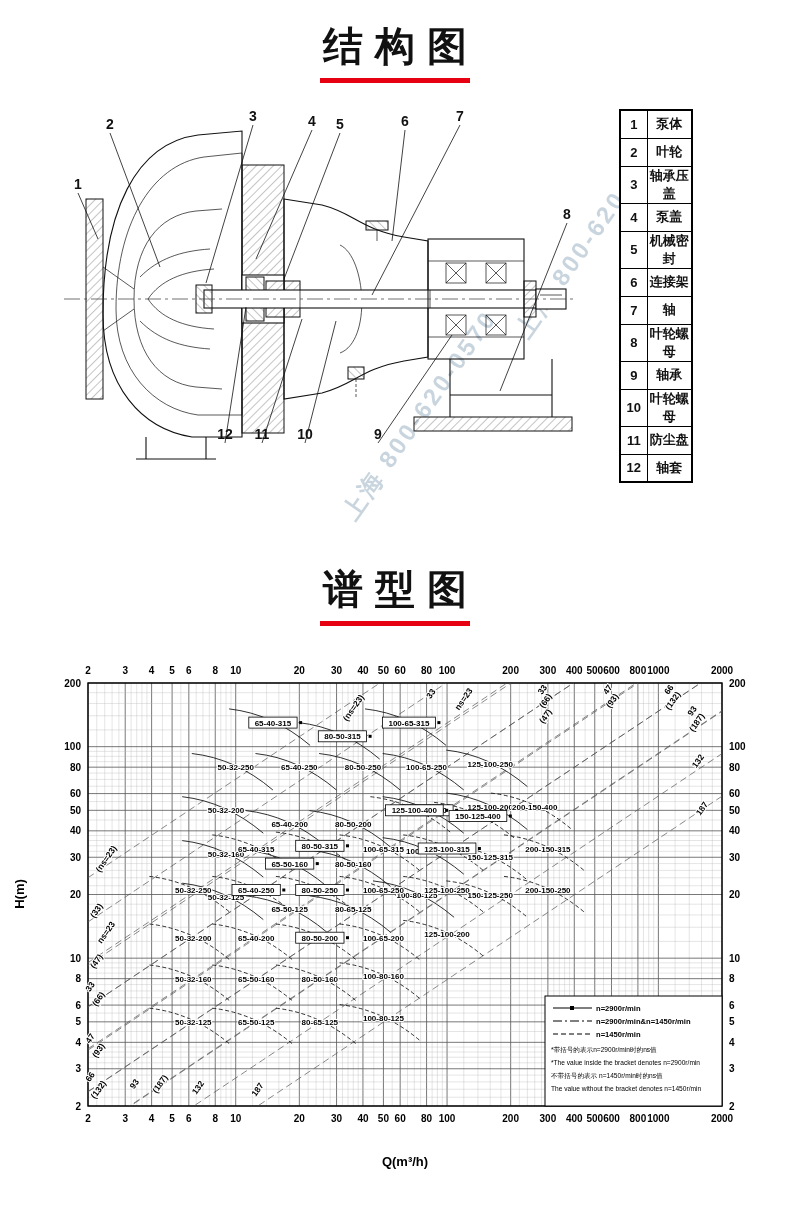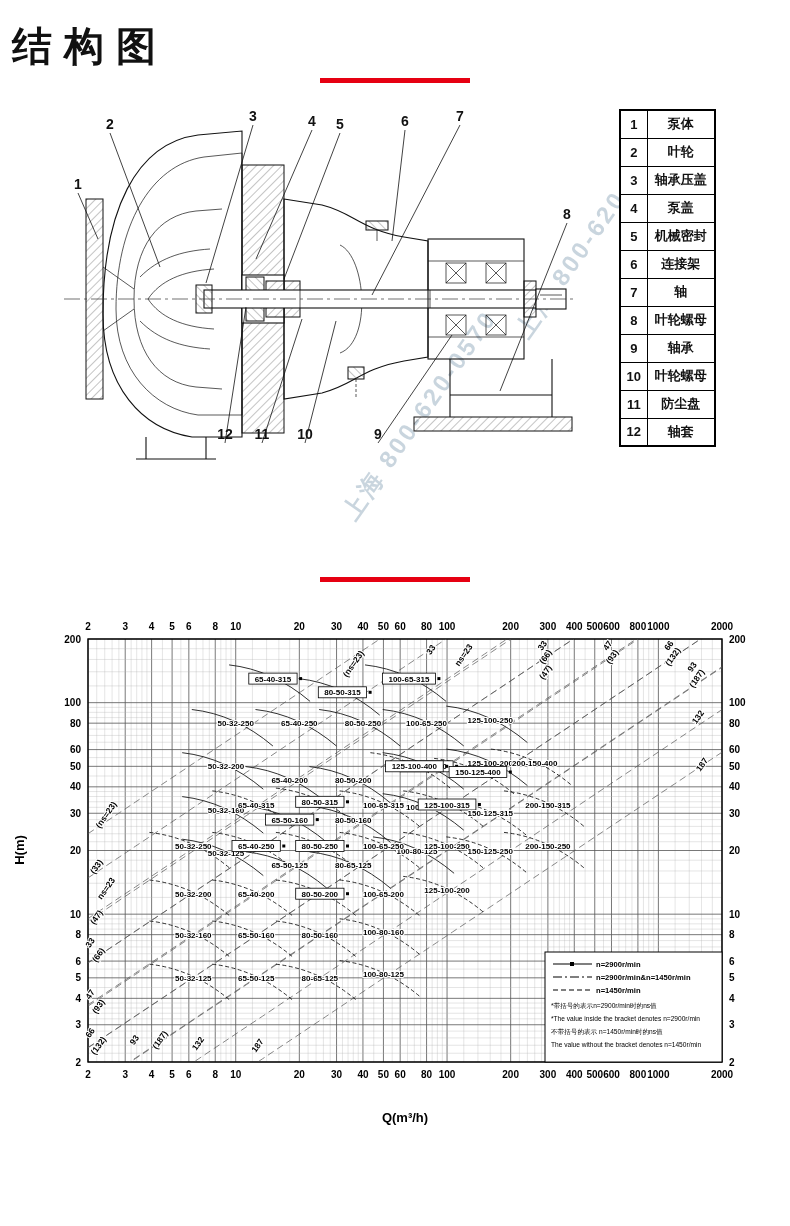--- a/index.html
+++ b/index.html
@@ -1,26 +1,26 @@
 <!DOCTYPE html>
 <html><head>
 <meta charset="utf-8">
 <style>
   *{box-sizing:border-box}
   html,body{margin:0;padding:0}
   body{width:790px;height:1226px;background:#fff;font-family:"Liberation Sans","DejaVu Sans",sans-serif;color:#111;overflow:hidden}
-  .title-block{padding-top:24px;}
+  .title-block{padding-top:24px;text-align:center}
   .section-title{font-size:40px;font-weight:700;letter-spacing:12px;text-indent:12px;line-height:1.1}
   .red-bar{width:150px;height:5px;margin:10px auto 0;background:#e60012}
   #structure-wrap{position:relative;width:790px;height:430px;margin-top:16px}
   #structure-svg{position:absolute;left:0;top:0;width:790px;height:430px}
   #parts-table{position:absolute;left:619px;top:10px;border-collapse:collapse;border:2px solid #000;background:#fff}
   #parts-table td{border:1px solid #000;font-size:13px;font-weight:700;text-align:center;padding:0;height:28px}
   #parts-table td.cell-no{width:27px}
-  #parts-table td.cell-name{width:68px}
+  #parts-table td.cell-name{width:45px}
   .wm{position:absolute;transform:rotate(-55deg);color:rgba(120,150,172,.40);font-size:24px;letter-spacing:3px;pointer-events:none;white-space:nowrap;font-weight:700}
   #chart-wrap{margin-top:2px}
   #chart-svg{display:block;width:790px;height:550px}
   svg text{font-family:"Liberation Sans","DejaVu Sans",sans-serif}
   .tick{font-size:10px;font-weight:700}
   .axis-title{font-size:13px;font-weight:700}
   .gmin{stroke:#b3b3b3;stroke-width:.35}
   .gmaj{stroke:#555;stroke-width:.8}
   .nsline{fill:none;stroke:#555;stroke-width:.7;stroke-dasharray:7 4}
   .curve2900{fill:none;stroke:#1a1a1a;stroke-width:.9}
@@ -199,20 +199,21 @@
         </tr>
         <tr>
           <td class="cell-no">12</td>
           <td class="cell-name">轴套</td>
         </tr>
       </tbody>
   </table>
 </div>
 
 <div class="title-block" style="padding-top:38px">
+  <div class="section-title">谱型图</div>
   <div class="red-bar" style="background: rgb(230, 0, 18);"></div>
 </div>
 
 <div id="chart-wrap">
   <svg id="chart-svg" viewBox="0 0 790 550">
     <defs>
       <clipPath id="plotclip">
           <rect x="88" y="55" width="634" height="423"></rect>
         </clipPath>
     </defs>

